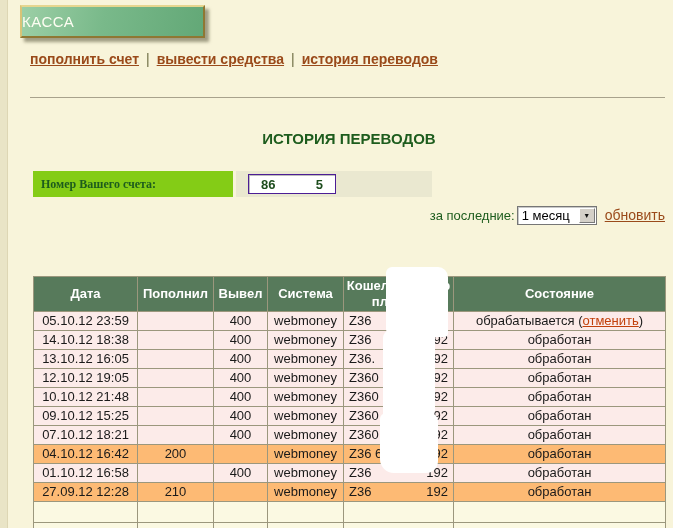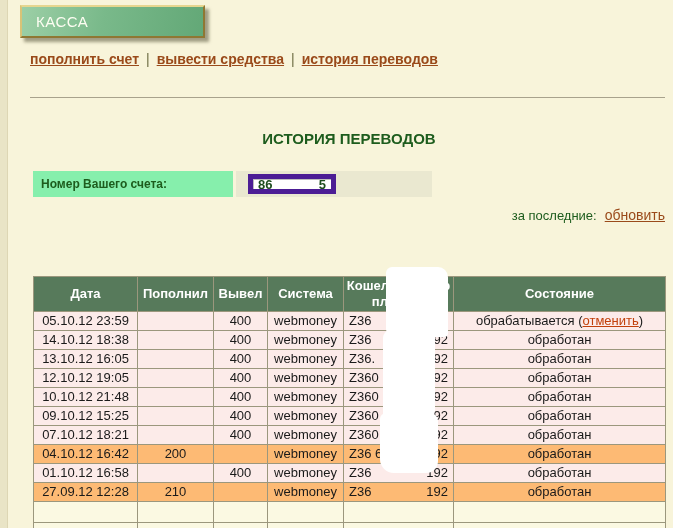--- a/index.html
+++ b/index.html
@@ -9,42 +9,42 @@
   .left-strip { position:absolute; left:0; top:0; width:8px; height:528px;
     background:#e9e4c6; border-right:1px solid #ddd6b4; }
 
   
   .banner { position:absolute; left:20px; top:5px; width:185px; height:33px;
     background:linear-gradient(100deg,#9ccfa6 0%,#79b98a 45%,#63a877 100%);
     border:2px solid; border-color:#e6d68f #93украсть;
     border-color:#e6d68f #8f7733 #8f7733 #d9c377;
     box-shadow:4px 4px 3px rgba(90,85,60,0.55);
     display:flex; align-items:center; }
-  .banner-title { color:#fdfdf2; font-size:15px; letter-spacing:0.5px; padding-left:14px; }
+  .banner-title { color:#fdfdf2; font-size:15px; letter-spacing:0.5px; padding-left:0; }
 
   
   .nav { position:absolute; left:30px; top:51px; font-size:14px; white-space:nowrap; }
   .nav a { color:#9a4a1a; text-decoration:underline;font-weight:bold; }
   .nav .sep { color:#6d6d45; margin:0 7px; }
 
   .rule { position:absolute; left:30px; top:97px; width:635px; height:0; border-top:1px solid #a8a28c; }
 
   .page-title { position:absolute; left:33px; top:130px; width:632px; text-align:center;
     color:#1d5c1d; font-size:15px; font-weight:bold; }
 
   
   .acct-label-band { position:absolute; left:33px; top:171px; width:200px; height:26px;
-    background:#86efac; display:flex; align-items:center; }
+    background:#84cc16; display:flex; align-items:center;font-family:Liberation Serif, serif; }
   .acct-label { color:#1d5c1d; font-size:12px; font-weight:bold; padding-left:8px; }
   .acct-input-band { position:absolute; left:236px; top:171px; width:196px; height:26px;
     background:#eae8d0; display:flex; align-items:center; }
   .acct-input { margin-left:12px; width:88px; height:20px; background:#fff;
-    border:5px solid #4c1d95; box-shadow:inset 1px 1px 0 #bdbdbd;
+    border:1px solid #4c1d95; box-shadow:inset 1px 1px 0 #bdbdbd;
     display:flex; align-items:center; font-size:13px; font-weight:bold; color:#1d4d1d;
-    padding:0 5px; }
+    padding:0 12px; }
   .acct-input .gap { flex:1; }
 
   
   .filter-row { position:absolute; right:8px; top:205px; height:20px;
     display:flex; align-items:center; font-size:13px; }
   .filter-label { color:#1d5c1d; }
   .period-select { width:80px; height:19px; background:#fff; border:1px solid #767676;
     box-shadow:inset 1px 1px 0 #c9c9c9; margin-left:2px;
     display:flex; align-items:center; justify-content:space-between; cursor:default; }
   .period-select .val { padding-left:4px; font-size:13px; color:#000; }
@@ -97,20 +97,24 @@
 <div class="acct-input-band">
   <div class="acct-input">
     <span>86</span>
     <span class="gap"></span>
     <span>5</span>
   </div>
 </div>
 
 <div class="filter-row">
   <span class="filter-label">за последние:</span>
+  <div class="period-select">
+    <span class="val">1 месяц</span>
+    <span class="arrow-btn">▼</span>
+  </div>
   <a class="refresh-link" href="#">обновить</a>
 </div>
 
 <table class="history-table">
   <colgroup>
     <col style="width:104px">
       <col style="width:76px">
       <col style="width:54px">
     <col style="width:76px">
       <col style="width:110px">

